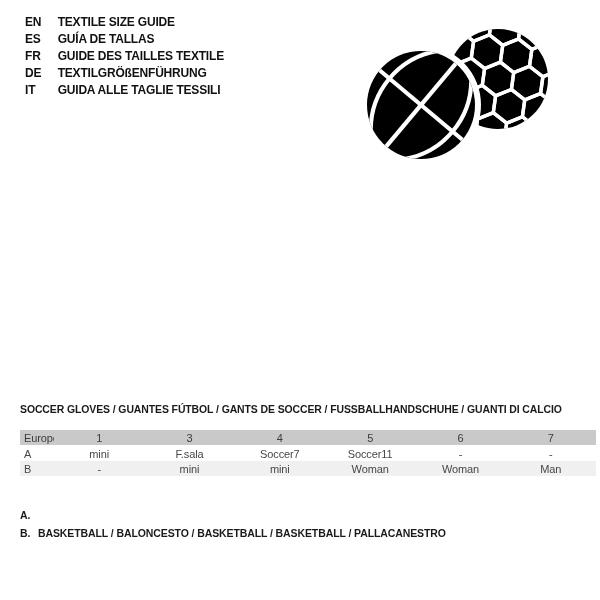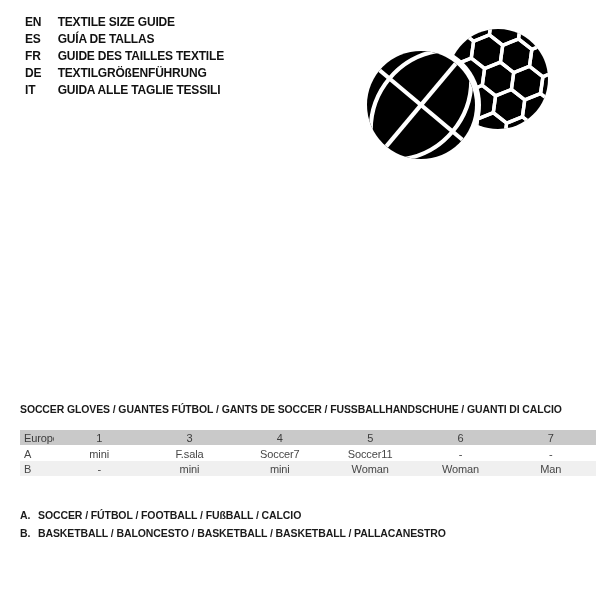--- a/index.html
+++ b/index.html
@@ -148,21 +148,20 @@
       <td>Woman</td>
       <td>Woman</td>
       <td>Man</td>
     </tr>
   </tbody>
     </table>
 
   <div class="footnotes">
     <div class="fn-row">
       <span class="fn-key">A.</span>
-      <span class="fn-text">SOCCER / FÚTBOL / FOOTBALL / FUßBALL / CALCIO</span>
     </div>
     <div class="fn-row">
       <span class="fn-key">B.</span>
       <span class="fn-text">BASKETBALL / BALONCESTO / BASKETBALL / BASKETBALL / PALLACANESTRO</span>
     </div>
   </div>
 
 </div>
 
 </body></html>

